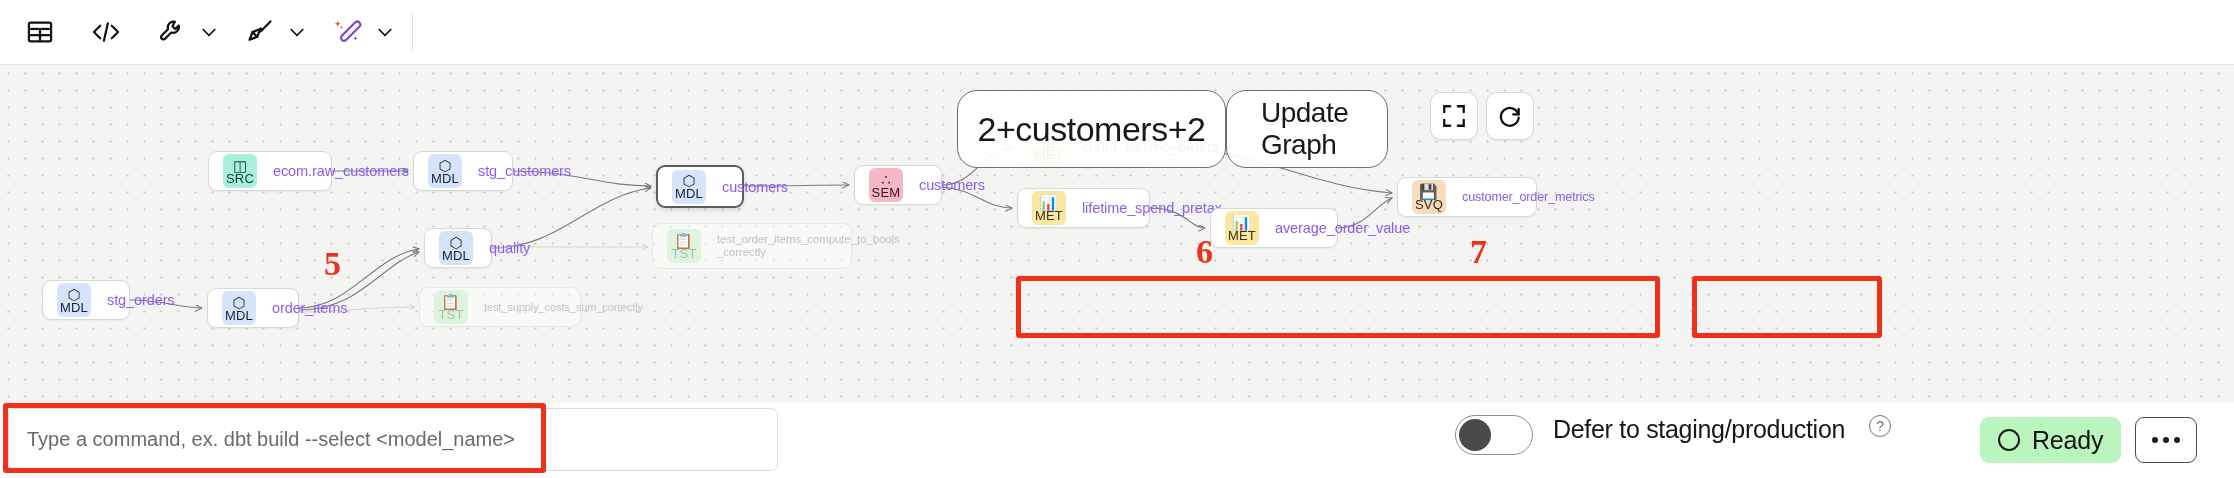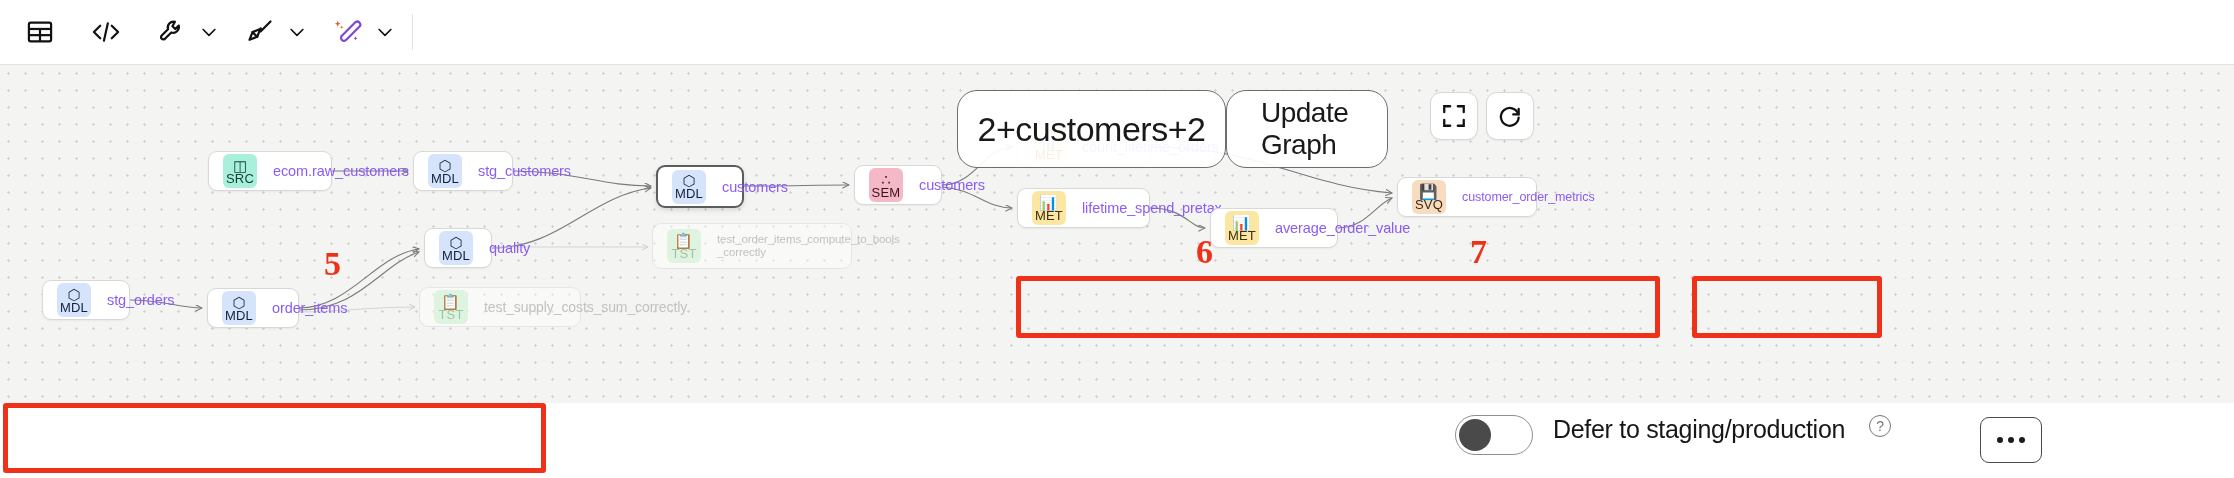--- a/index.html
+++ b/index.html
@@ -349,21 +349,21 @@
         <span class="bl">TST</span>
       </div>
       <span class="node-label" style="font-size:11.5px;white-space:normal;line-height:13px;max-width:145px;">test_order_items_compute_to_bools _correctly</span>
     </div>
 
     <div class="node faded" style="left:419px;top:222px;width:162px;height:40px;">
       <div class="badge tst">
         <span class="glyph">📋</span>
         <span class="bl">TST</span>
       </div>
-      <span class="node-label" style="font-size:14px;">test_supply_costs_sum_correctly</span>
+      <span class="node-label" style="font-size:11px;">test_supply_costs_sum_correctly</span>
     </div>
 
     <div class="overlay-pill" style="left:957px;top:25px;width:269px;height:78px;">2+customers+2</div>
 
     <div class="overlay-pill" style="left:1226px;top:25px;width:162px;height:78px;font-size:28px;padding-left:34px;">Update Graph</div>
 
     <div class="ctrl-btn" style="left:1430px;top:27px;width:48px;height:48px;">
       <svg width="26" height="26" viewBox="0 0 24 24" fill="none" stroke="#111" stroke-width="2.1" stroke-linecap="round">
         <polyline points="3,8.5 3,3 8.5,3"></polyline>
           <polyline points="15.5,3 21,3 21,8.5"></polyline>
@@ -375,30 +375,37 @@
     <div class="ctrl-btn" style="left:1486px;top:27px;width:48px;height:48px;">
       <svg width="26" height="26" viewBox="0 0 24 24" fill="none" stroke="#111" stroke-width="2.1" stroke-linecap="round">
         <path d="M20 5.5v5h-5"></path>
         <path d="M19.6 10.2A8.2 8.2 0 1 0 20 13.4"></path>
       </svg>
     </div>
   </div>
 
   <div class="bottombar">
 
+    <div class="cmd-wrap">
+      <input class="cmd-input" type="text" placeholder="Type a command, ex. dbt build --select &lt;model_name&gt;" style="">
+    </div>
 
     <div class="defer-wrap">
       <div class="toggle">
         <div class="knob"></div>
       </div>
       <span class="defer-label">Defer to staging/production</span>
       <span class="help-icon">?</span>
     </div>
 
     <div class="status-wrap">
+      <div class="ready-chip">
+        <span class="ready-ring"></span>
+        <span class="ready-text">Ready</span>
+      </div>
       <div class="more-btn">
         <span class="dot3"></span>
         <span class="dot3"></span>
         <span class="dot3"></span>
       </div>
     </div>
   </div>
 
   <div class="anno-box" style="left:3px;top:403px;width:543px;height:70px;"></div>
   <div class="anno-num" style="left:324px;top:245px;">5</div>

